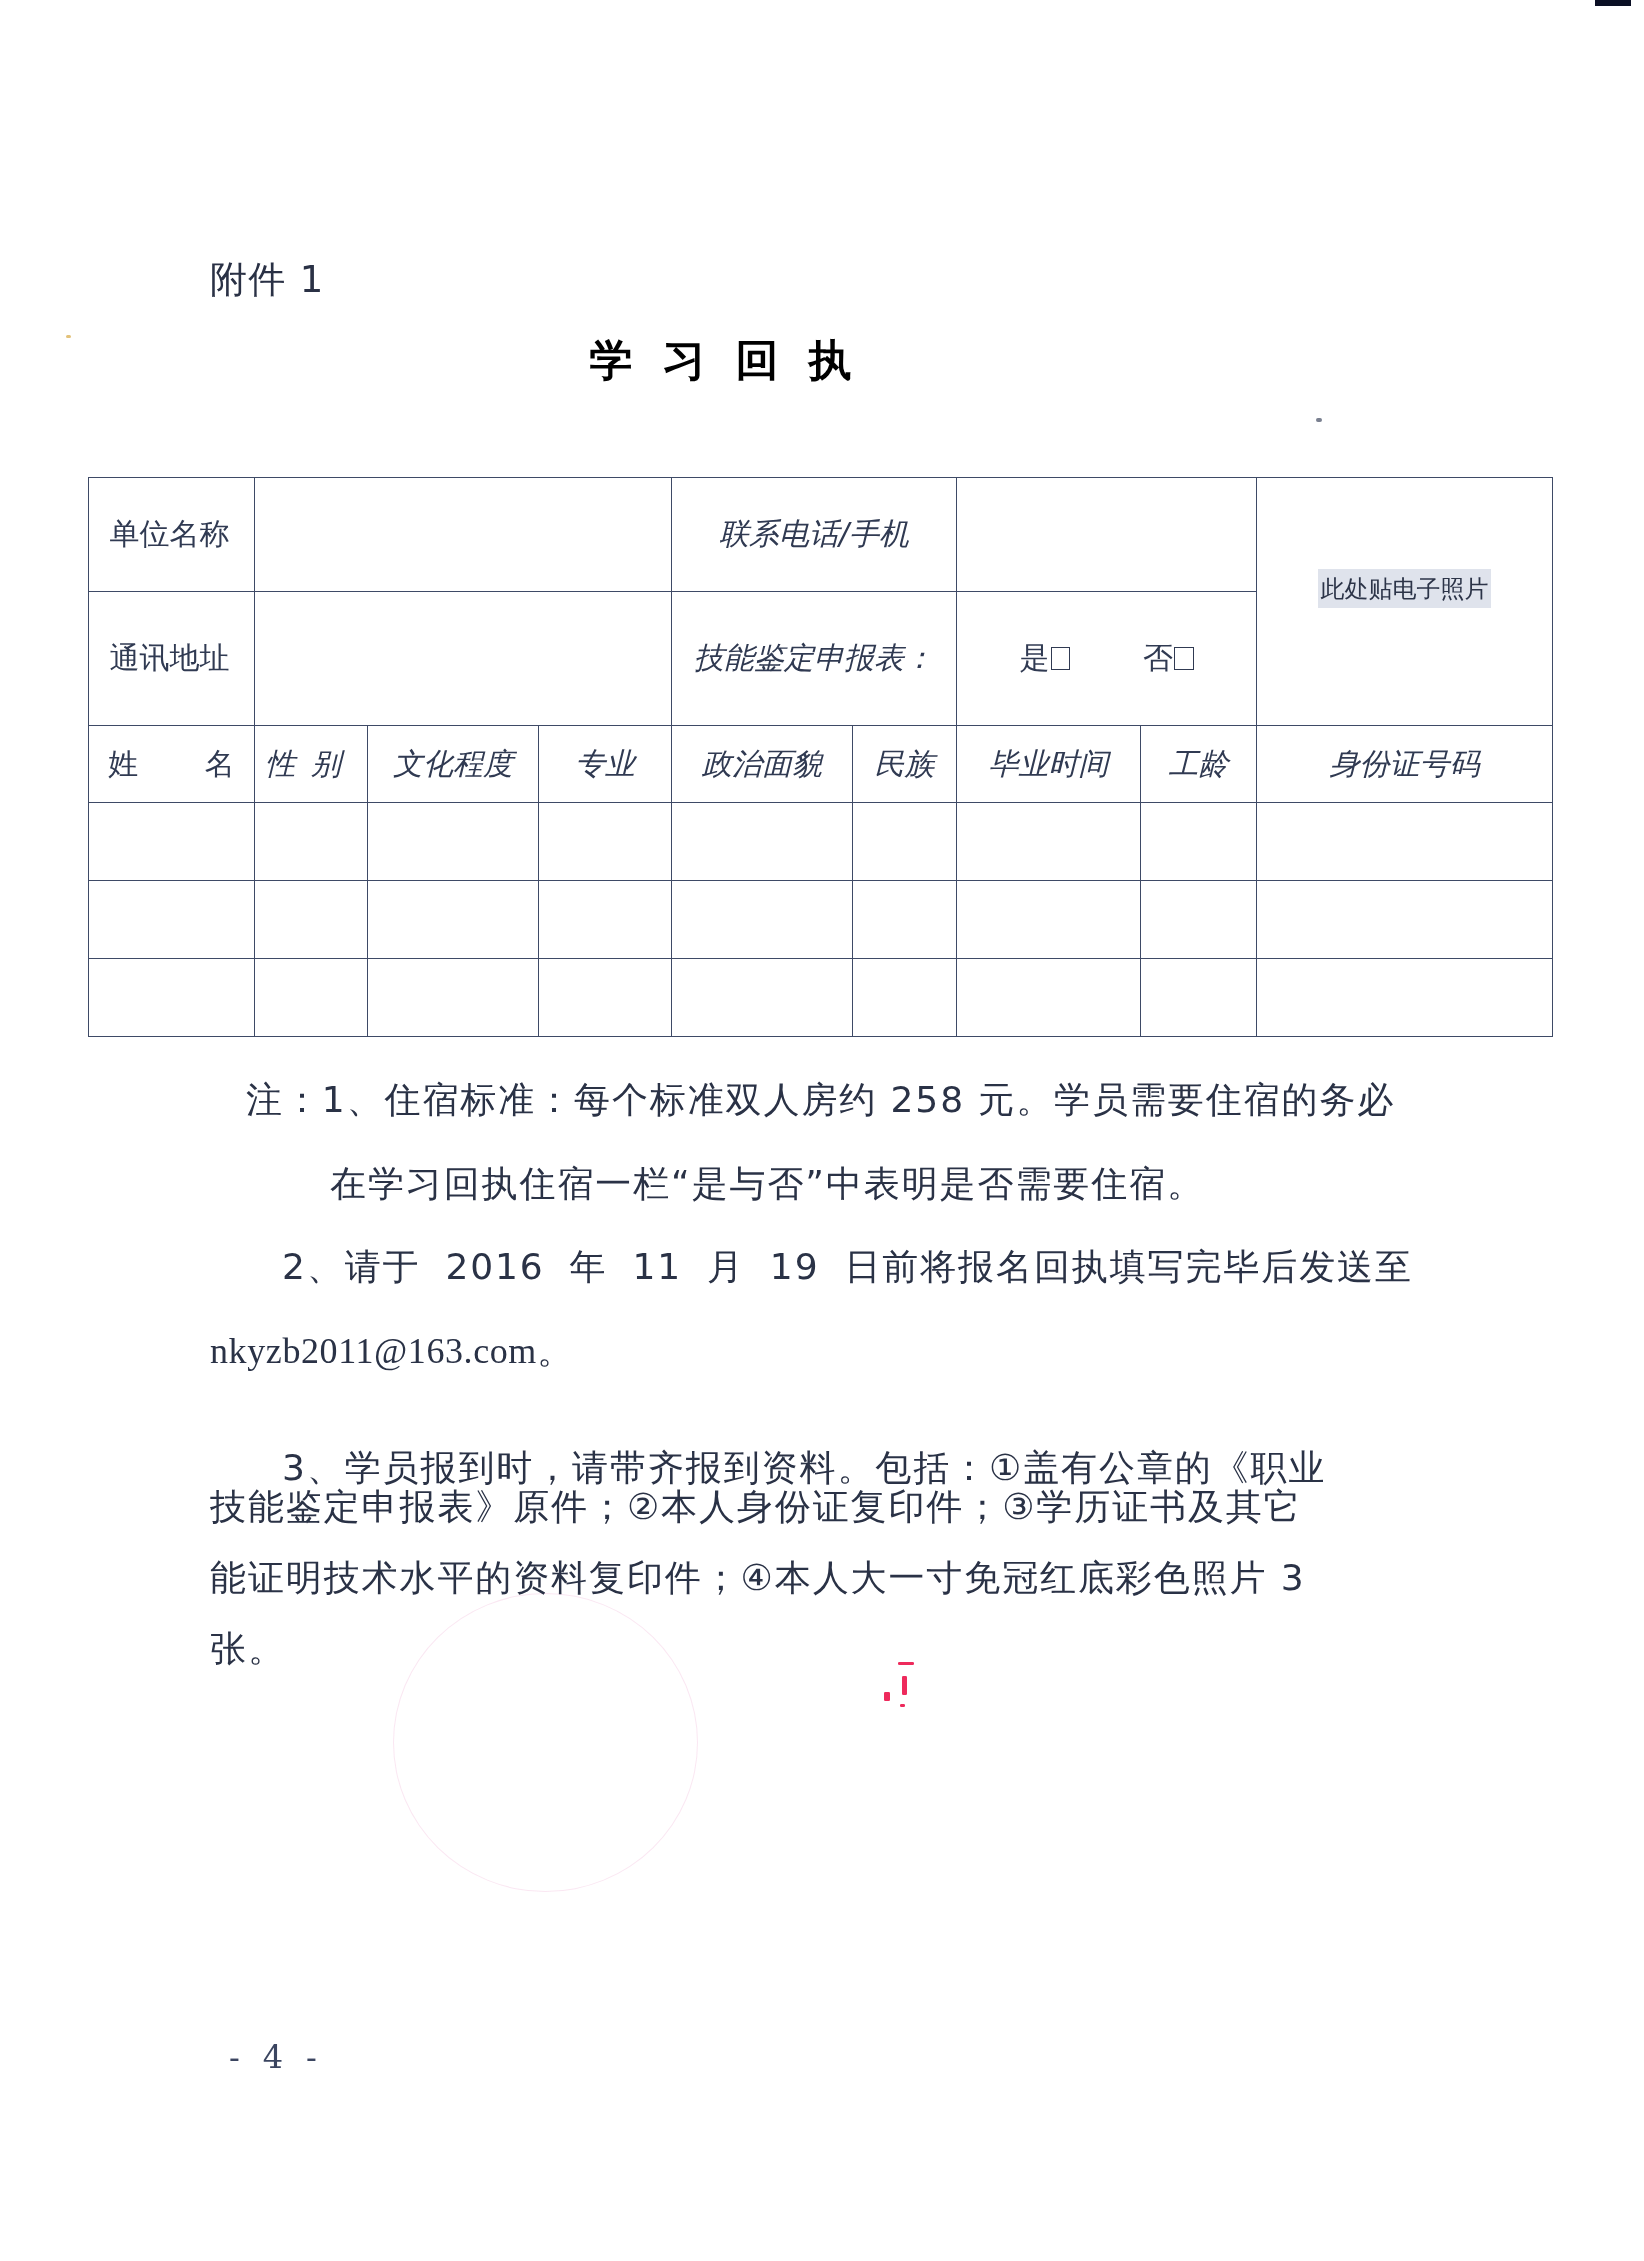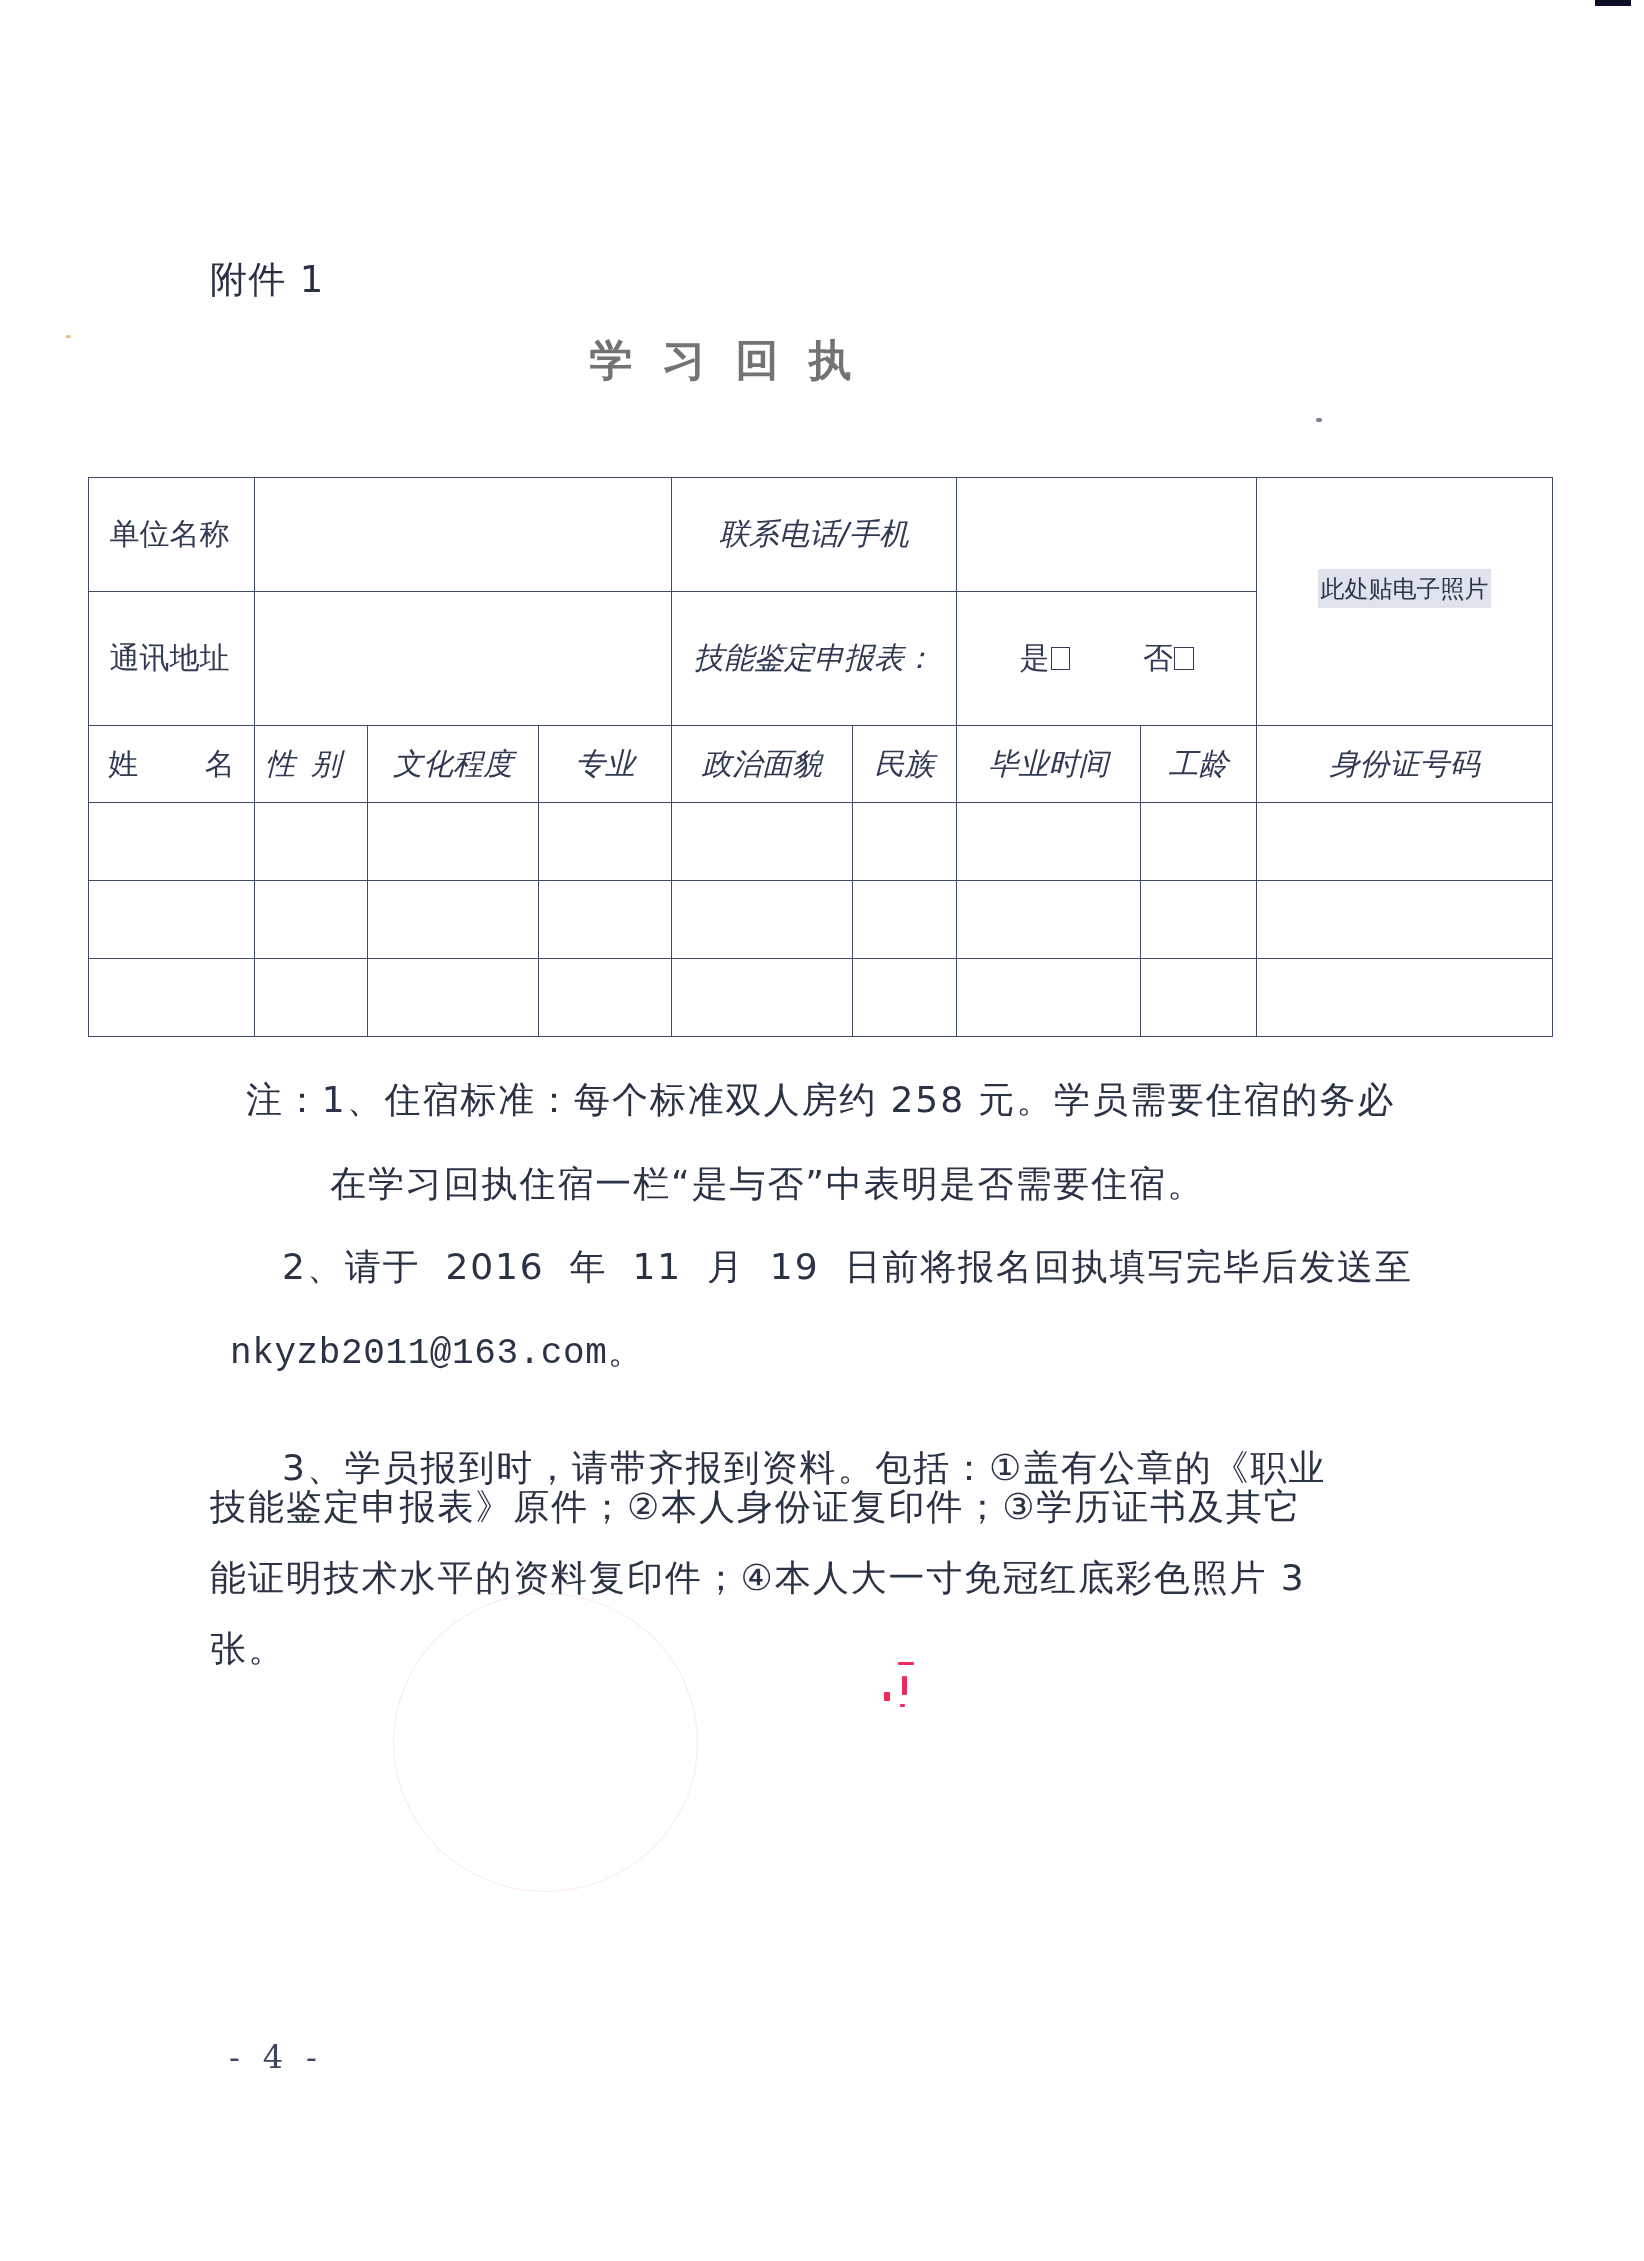--- a/index.html
+++ b/index.html
@@ -38,21 +38,21 @@
 
     
     .attachment {
       left: 210px; top: 255px;
       font-size: 37px; letter-spacing: 1.3px;
       color: #2a3145;
     }
     .title {
       left: 0; width: 1471px; top: 332px; text-align: center;
       font-size: 43px; font-weight: bold; letter-spacing: 30px;
-      color: #737373;
+      color: #000000;
     }
 
     
     .form-table {
       position: absolute;
       left: 88px; top: 477px;
       width: 1463px;
       border-collapse: collapse;
       table-layout: fixed;
     }
@@ -100,21 +100,21 @@
     
     .note {
       font-size: 36px;
       color: #2a3246;
       white-space: nowrap;
       letter-spacing: 1.9px;
     }
     .n1 { left: 210px; top: 1076px; margin-left: 36px; }
     .n1b { left: 330px; top: 1160px; }
     .n2 { left: 282px; top: 1243px; word-spacing: 11.6px; }
-    .n2b { left: 210px; top: 1327px; font-family: Liberation Mono, monospace; letter-spacing: 0.6px; margin-left: 20px; }
+    .n2b { left: 210px; top: 1327px; font-family: Liberation Serif, serif; letter-spacing: 0.6px; }
     .n3 { left: 282px; top: 1444px; }
     .n3b { left: 210px; top: 1483px; }
     .n3c { left: 210px; top: 1554px; }
     .n3d { left: 210px; top: 1625px; }
 
     .page-num {
       left: 229px; top: 2038px;
       font-size: 32px;
       font-family: "DejaVu Serif", "Liberation Serif", serif;
       color: #3b4560;

